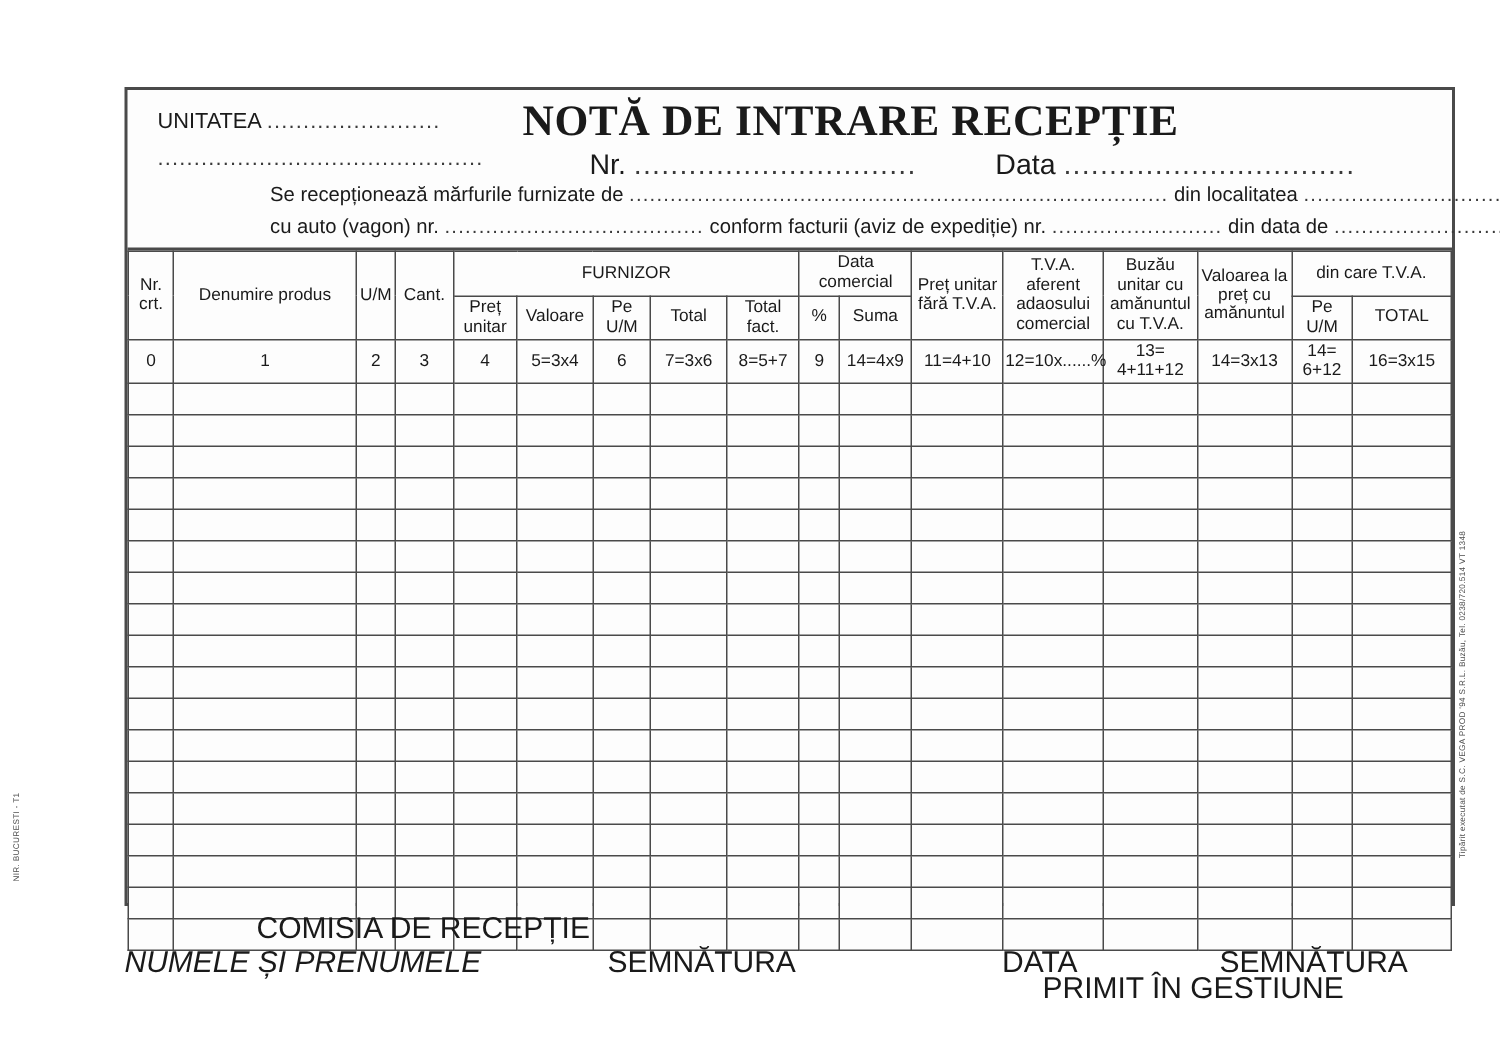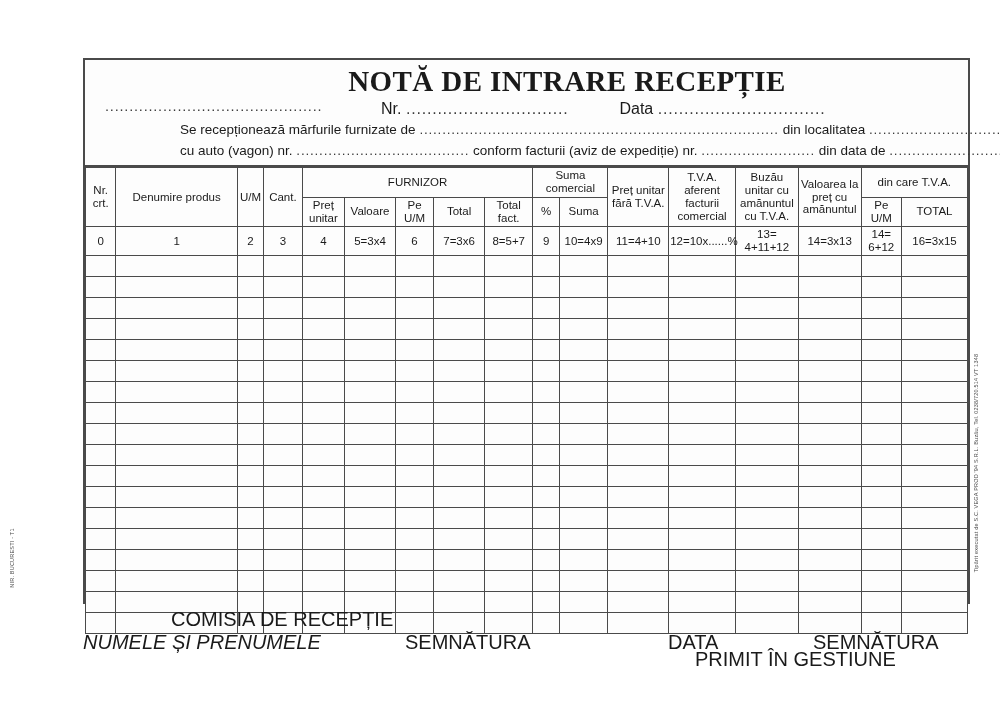--- a/index.html
+++ b/index.html
@@ -56,22 +56,22 @@
     left: 0; right: 0; top: 5px;
     text-align: center;
     font-family: "Liberation Serif", serif;
     font-weight: bold;
     font-size: 29px;
     letter-spacing: 0.4px;
     padding-left: 81px;
   }
   #row-nr-data {
     position: absolute;
-    top: 40px; left: 296px;
-    font-size: 16px;
+    top: 40px; left: 308px;
+    font-size: 19px;
   }
   #row-nr-data .gap { display: inline-block; width: 42px; }
 
   #row-receptioneaza {
     position: absolute;
     left: 95px; right: 10px; top: 62px;
     font-size: 13.5px;
     white-space: nowrap;
   }
   #row-auto {
@@ -164,20 +164,24 @@
 </style>
 </head>
 <body>
 
 <div id="form-sheet">
 
   <div id="ident-block">
 
     <div id="title-main">NOTĂ DE INTRARE RECEPȚIE</div>
 
+    <div id="row-unitatea">
+      <span class="lbl">UNITATEA</span>
+      <span class="dots">........................</span>
+    </div>
 
     <div id="row-unitatea2">
       <span class="dots">.............................................</span>
     </div>
 
     <div id="row-nr-data">
       <span class="lbl">Nr.</span>
       <span class="dots">...............................</span>
       <span class="gap"></span>
       <span class="lbl">Data</span>
@@ -222,23 +226,23 @@
         <col style="width:40px">
       <col style="width:65px">
     </colgroup>
     <thead>
       <tr>
         <th rowspan="2" class="th-tall">Nr. crt.</th>
         <th rowspan="2">Denumire produs</th>
         <th rowspan="2">U/M</th>
         <th rowspan="2">Cant.</th>
         <th colspan="5" class="th-group">FURNIZOR</th>
-        <th colspan="2" class="th-group">Suma comercial</th>
+        <th colspan="2" class="th-group">Data comercial</th>
         <th rowspan="2">Preț unitar fără T.V.A.</th>
-        <th rowspan="2">T.V.A. aferent facturii comercial</th>
+        <th rowspan="2">T.V.A. aferent adaosului comercial</th>
         <th rowspan="2">Buzău unitar cu amănuntul cu T.V.A.</th>
         <th rowspan="2">Valoarea la preț cu amănuntul</th>
         <th colspan="2" class="th-group">din care T.V.A.</th>
       </tr>
       <tr>
         <th>Preț unitar</th>
         <th>Valoare</th>
         <th>Pe U/M</th>
         <th>Total</th>
         <th>Total fact.</th>
@@ -253,21 +257,21 @@
         <td>0</td>
         <td>1</td>
         <td>2</td>
         <td>3</td>
         <td>4</td>
         <td>5=3x4</td>
         <td>6</td>
         <td>7=3x6</td>
         <td>8=5+7</td>
         <td>9</td>
-        <td>10=4x9</td>
+        <td>14=4x9</td>
         <td>11=4+10</td>
         <td>12=10x......%</td>
         <td>13= 4+11+12</td>
         <td>14=3x13</td>
         <td>14= 6+12</td>
         <td>16=3x15</td>
       </tr>
 
     <tr class="blank-row">
           <td></td>

